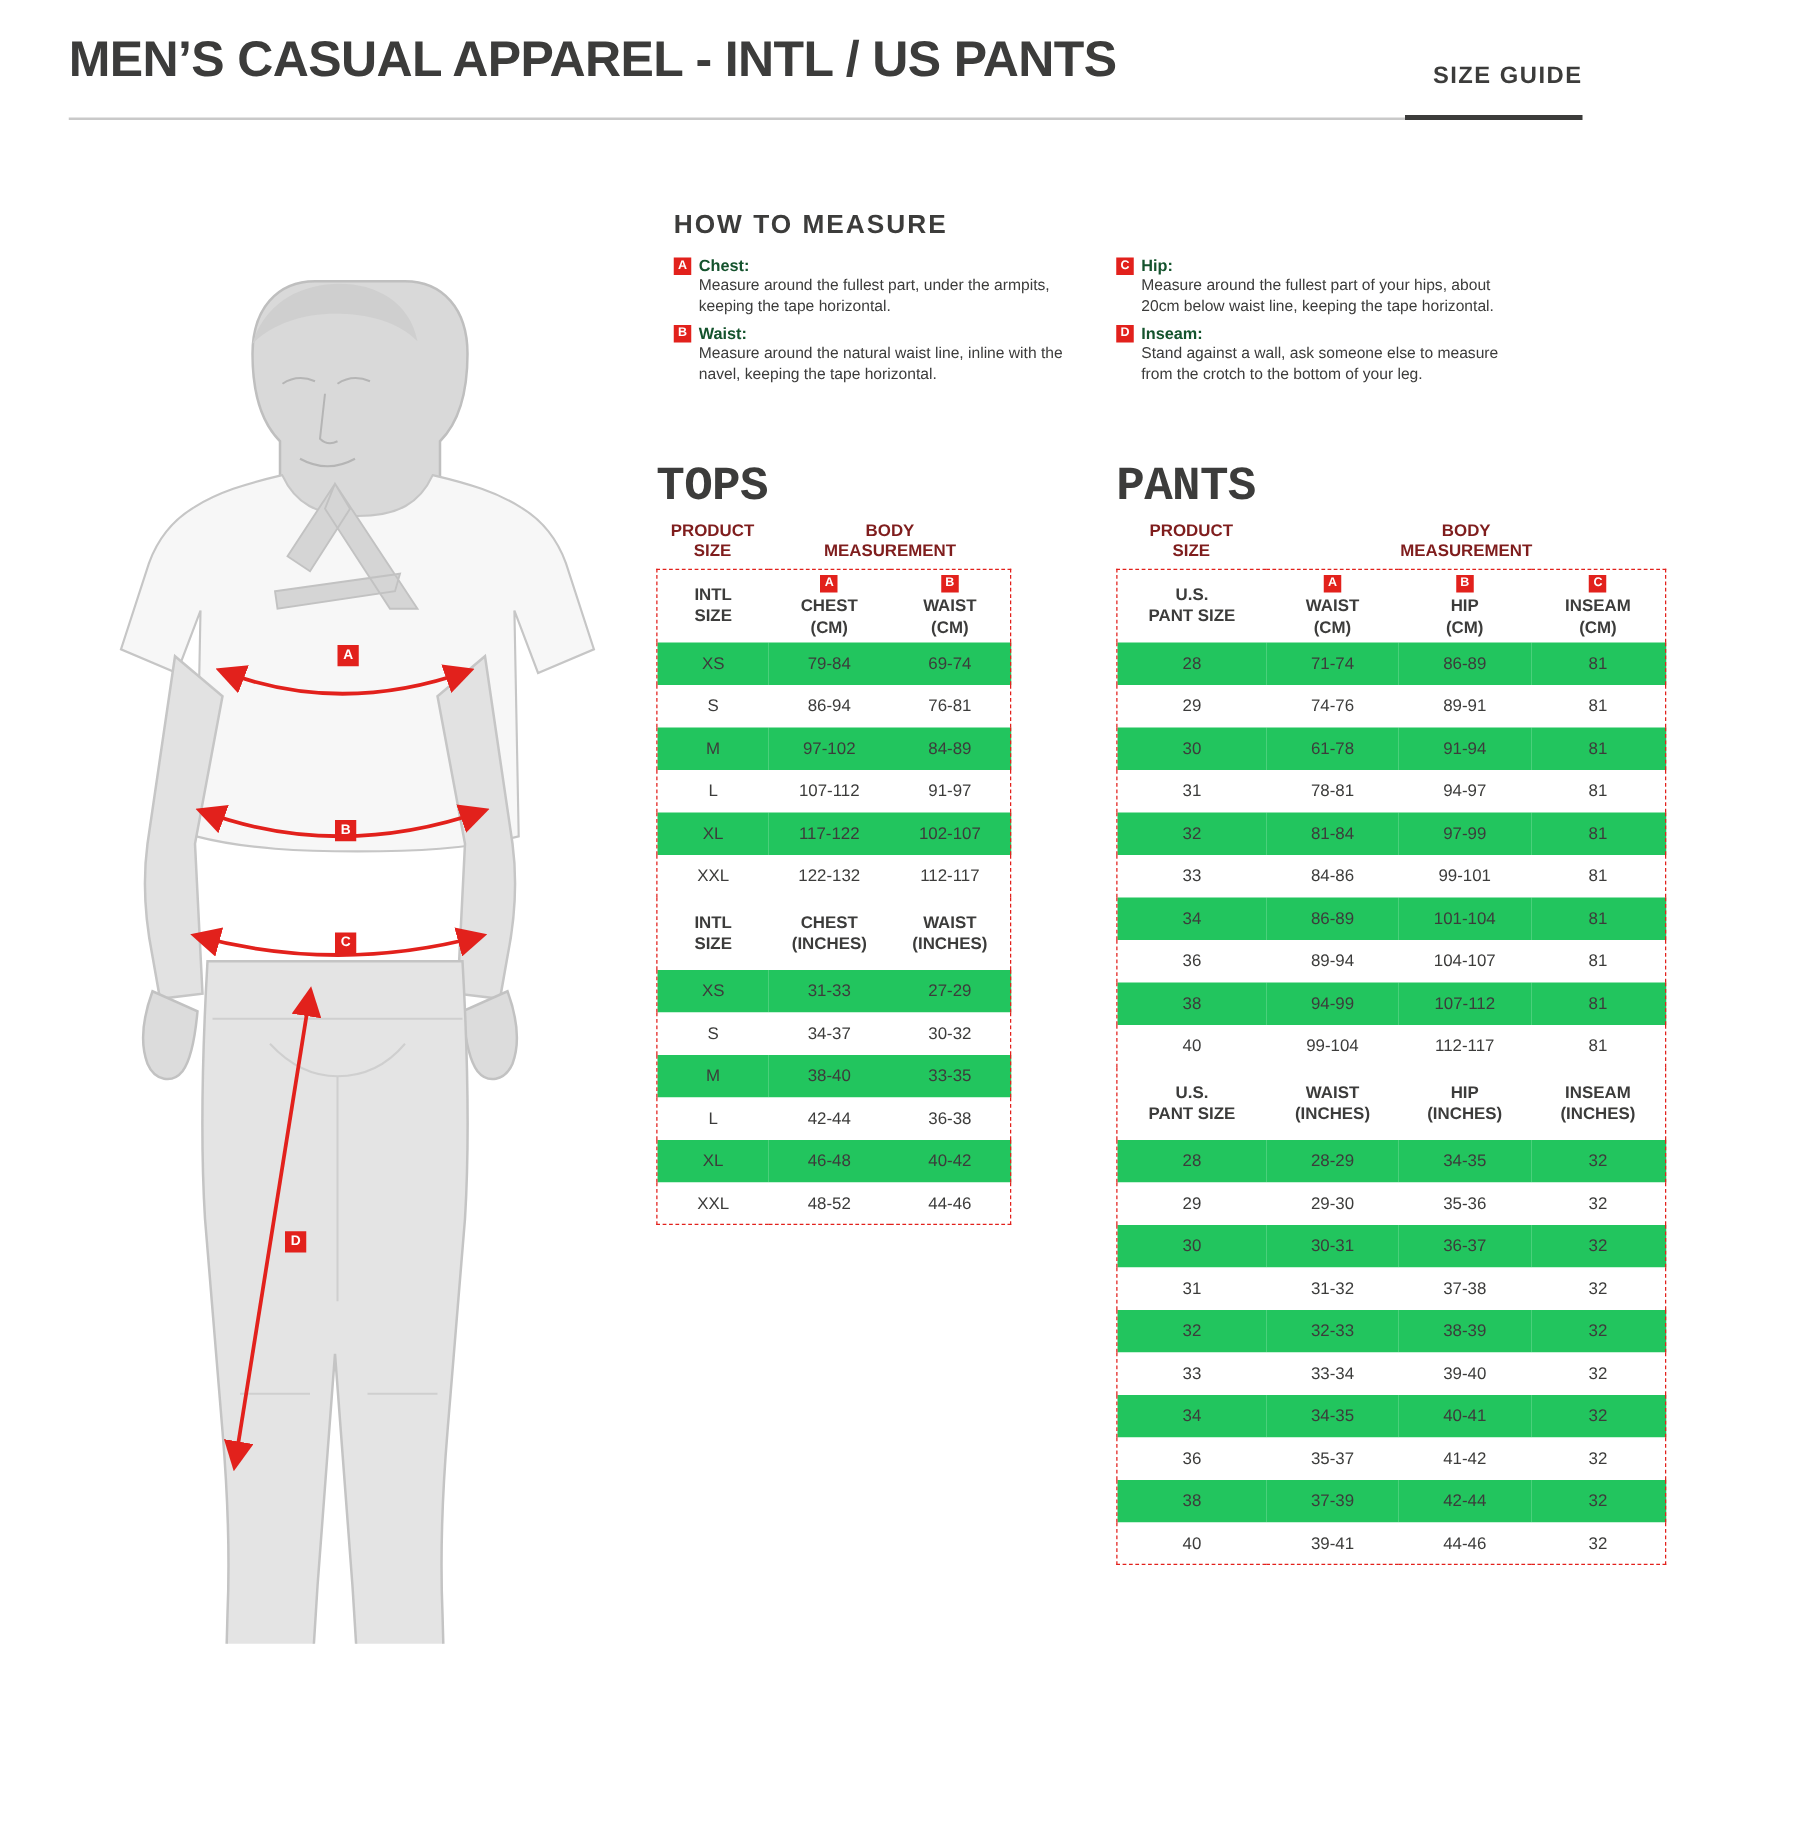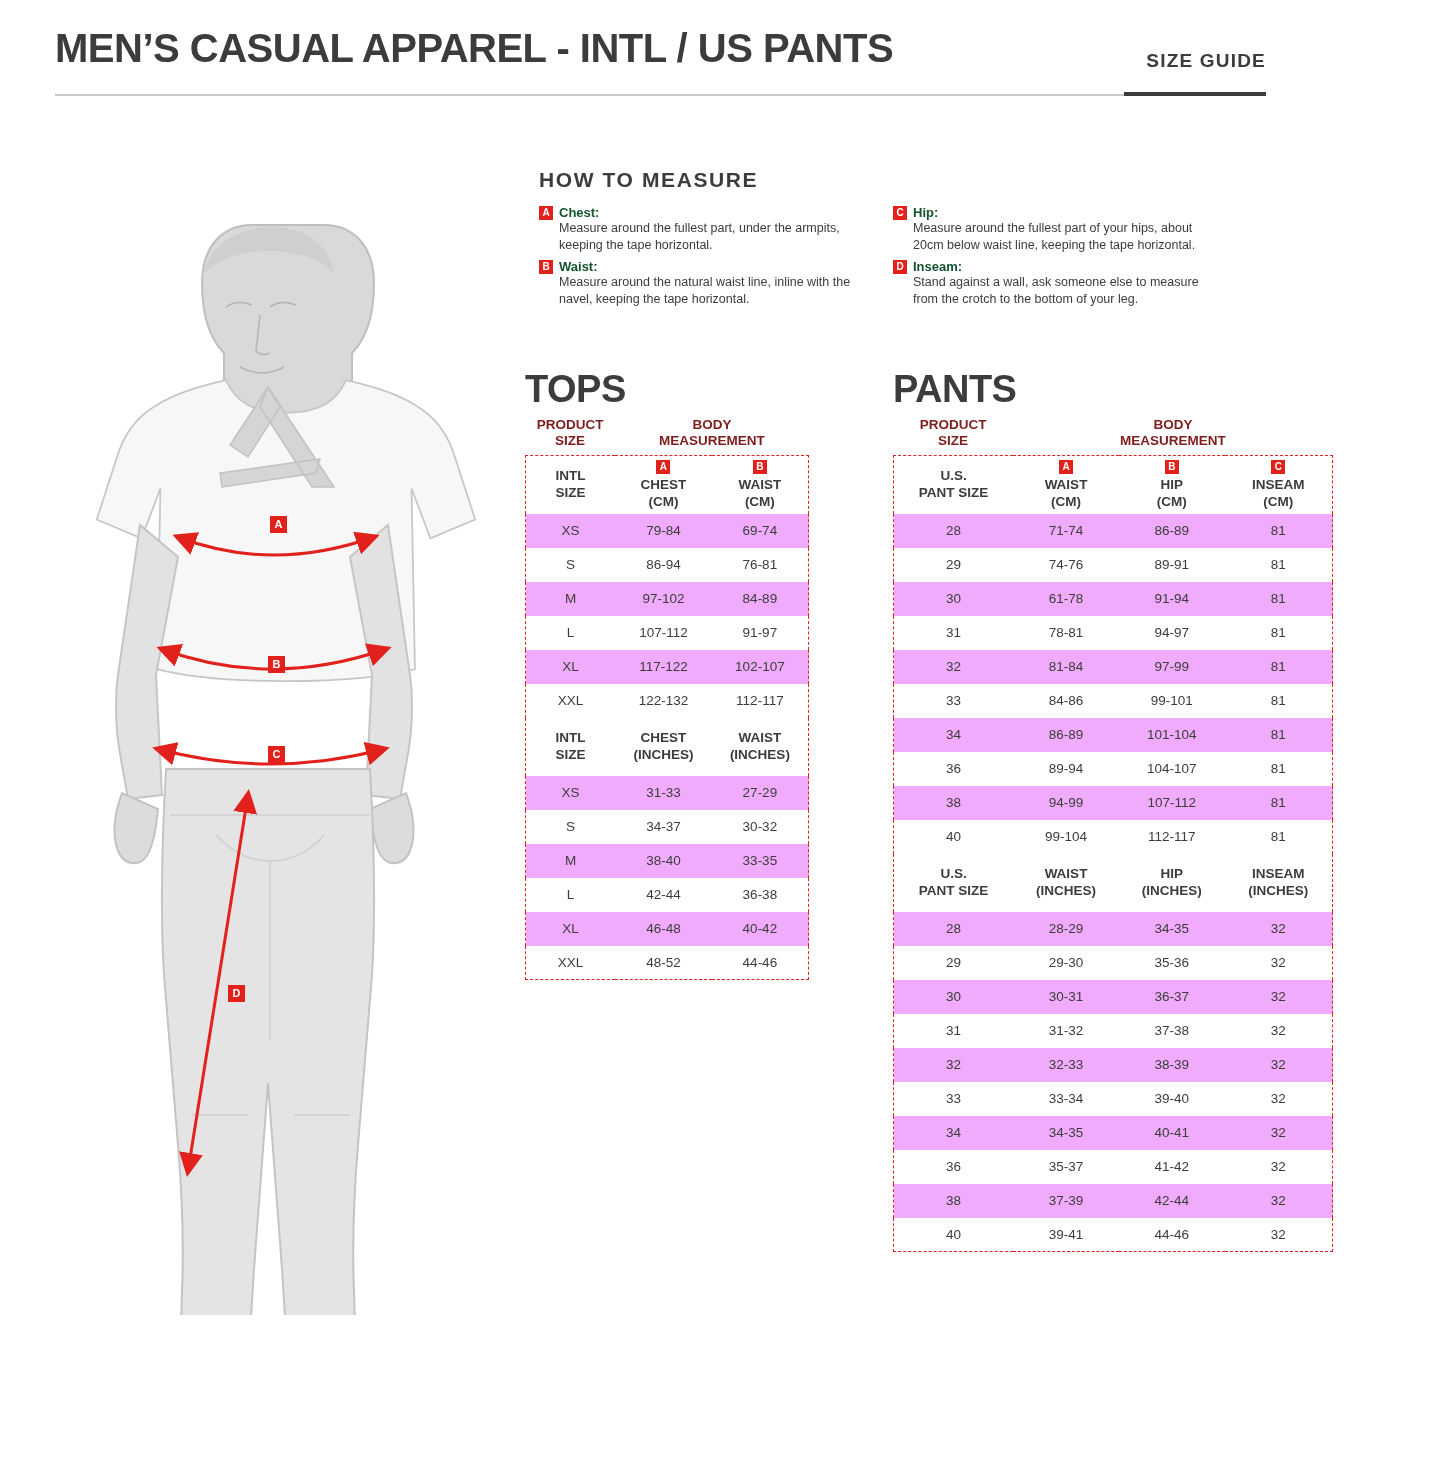--- a/index.html
+++ b/index.html
@@ -123,20 +123,21 @@
   }
 
   
   .table-block { position: absolute; }
   .tbl-title {
     font-size: 38px;
     font-weight: bold;
     color: #3c3c3b;
     letter-spacing: -0.5px;
     margin-bottom: 6px;
+    font-family: Liberation Mono, monospace;
   }
   .tbl-head-red {
     display: flex;
     color: #7f1d1d;
     font-weight: bold;
     font-size: 13.5px;
     text-align: center;
     line-height: 1.2;
     padding-bottom: 6px;
   }
@@ -155,21 +156,21 @@
     border: none;
   }
   table.sz tr.hdr th {
     font-weight: bold;
     font-size: 13.5px;
     height: 58px;
     line-height: 1.25;
     background: #ffffff;
     color: #3c3c3b;
   }
-  table.sz tr.shade td { background: #f0abfc; }
+  table.sz tr.shade td { background: #22c55e; }
   table.sz tr.plain td { background: #ffffff; }
   .hdr-badge {
     display: block;
     margin: 0 auto 3px auto;
     width: 14px; height: 14px;
     background: #e2211c;
     color: #fff;
     font-size: 10px;
     font-weight: bold;
     line-height: 14px;

